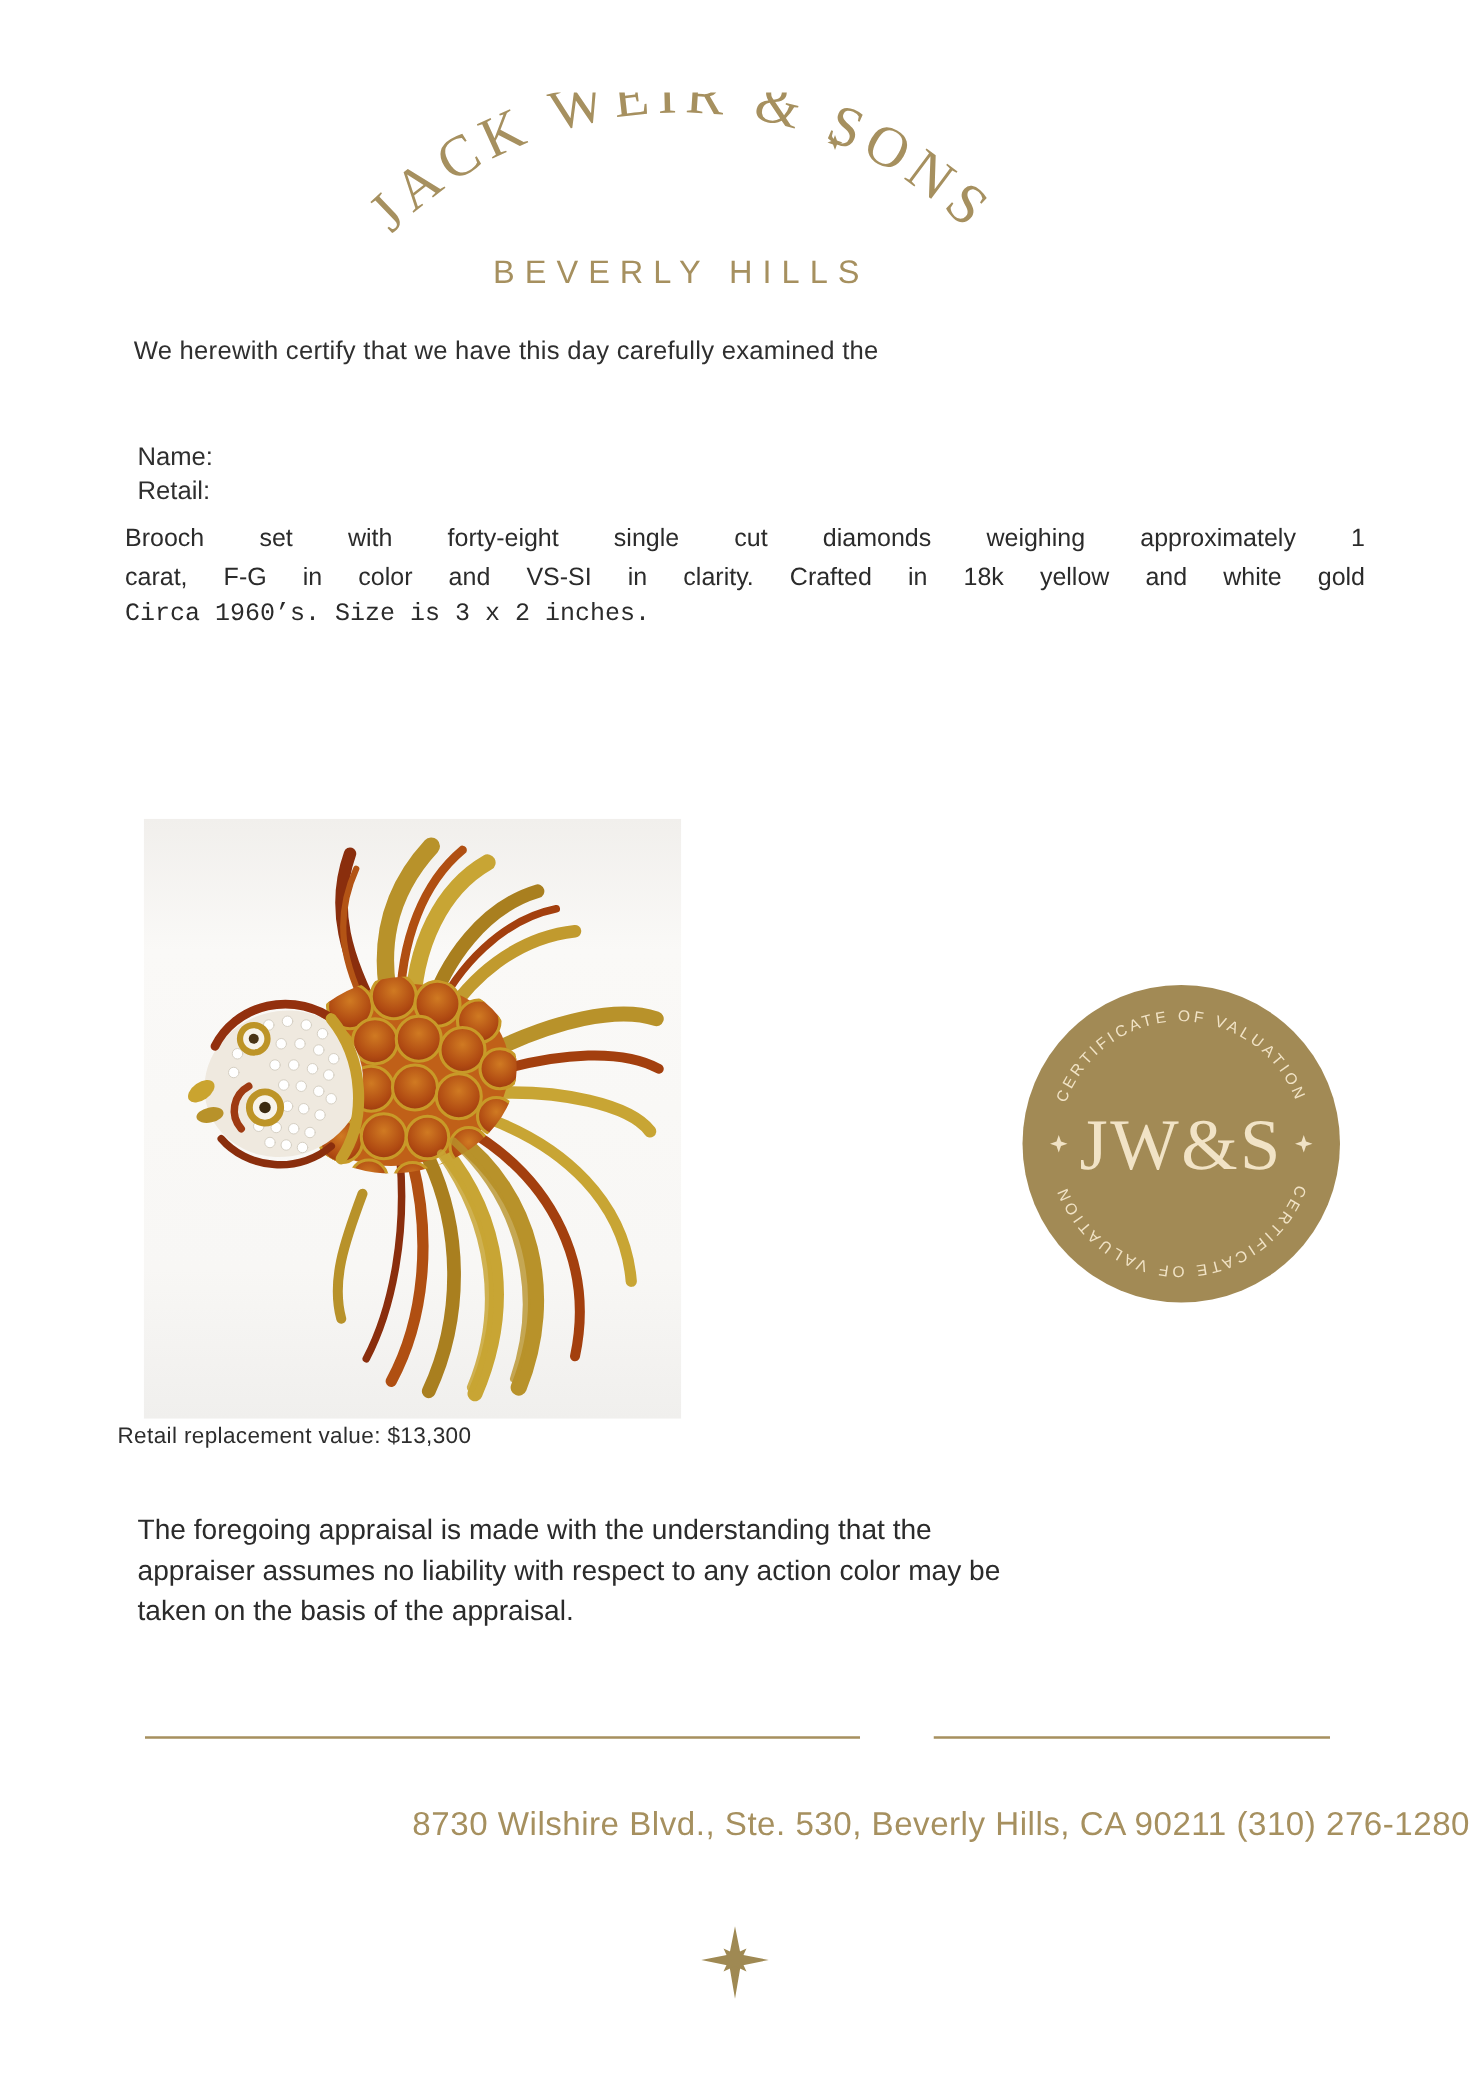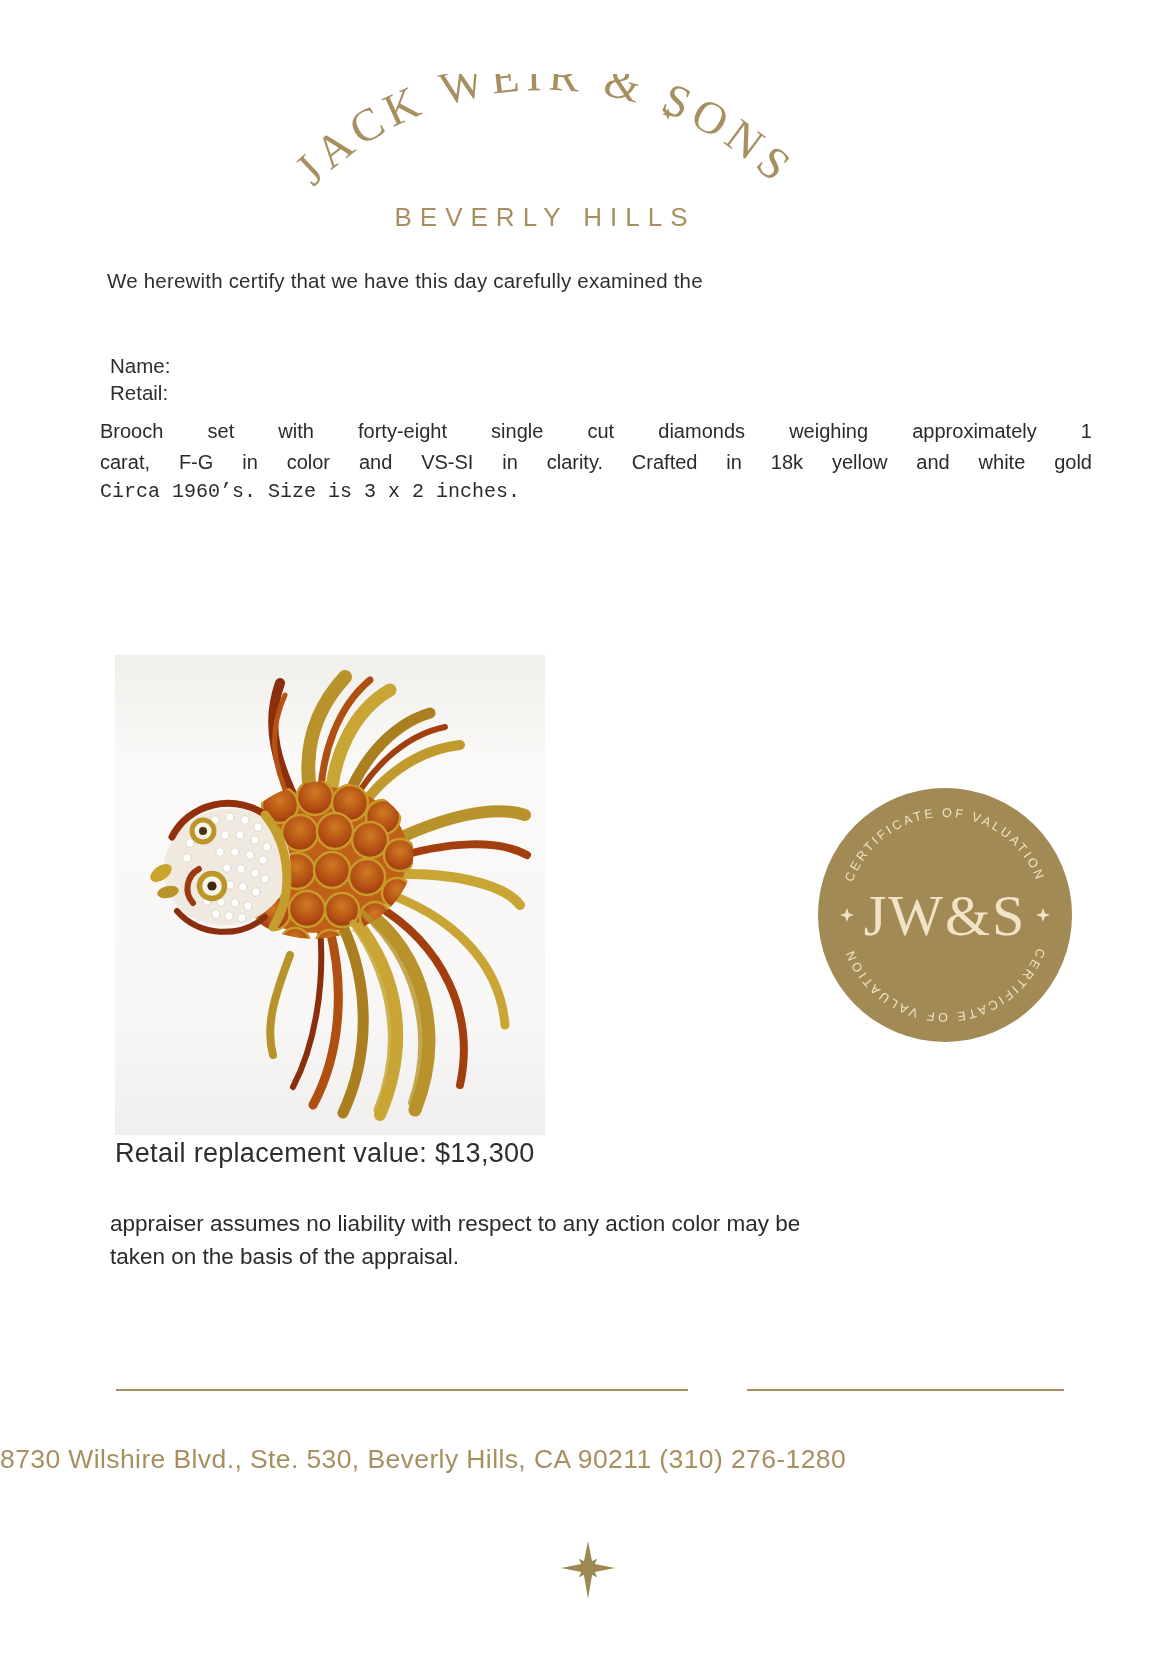--- a/index.html
+++ b/index.html
@@ -20,29 +20,29 @@
   .owner{left:110px;top:352px;font-size:20.5px;line-height:27px;color:#2f2f2f;}
   
   .description{left:100px;top:416px;width:992px;font-size:20px;line-height:30.5px;color:#2b2b2b;}
   .desc-line{text-align:justify;text-align-last:justify;white-space:nowrap;}
   .desc-line.last{text-align-last:left;font-family:Liberation Mono, monospace;}
   
   #photo-svg{left:115px;top:655px;width:430px;height:480px;}
   
   #seal-svg{left:815px;top:785px;width:260px;height:260px;}
   
-  .retail{left:115px;top:1138px;font-size:27px;letter-spacing:.3px;color:#2d2d2d;}
+  .retail{left:94px;top:1138px;font-size:18px;letter-spacing:.3px;color:#2d2d2d;}
   
   .disclaimer{left:110px;top:1208px;width:900px;font-size:22.5px;line-height:32.5px;color:#2b2b2b;}
   
   .sig-line{position:absolute;top:1389px;height:2px;background:#a6905f;}
   .sig-line.left{left:116px;width:572px;}
   .sig-line.right{left:747px;width:317px;}
   
-  .footer{left:0;top:1444px;width:1176px;text-align:left;font-size:26.5px;letter-spacing:.4px;color:#a6905f;}
+  .footer{left:0;top:1444px;width:1176px;text-align:right;font-size:26.5px;letter-spacing:.4px;color:#a6905f;}
   #star-svg{left:528px;top:1510px;width:120px;height:120px;}
   text{user-select:none;}
 </style>
 </head>
 <body>
 
 <div class="page">
 
   <svg id="logo-svg" class="abs" viewBox="0 0 620 168">
     <defs>
@@ -211,20 +211,21 @@
     <path fill="#f1e3c6" transform="translate(228,130)" d="M0,-7 L1.8,-1.8 L7,0 L1.8,1.8 L0,7 L-1.8,1.8 L-7,0 L-1.8,-1.8 Z"></path>
     <text x="130" y="150" text-anchor="middle" font-family="Liberation Serif, serif" font-size="58" letter-spacing="2" fill="#f1e3c6">JW&amp;S</text>
   </svg>
 
   <div class="abs retail">
     <span>Retail replacement value:</span>
     <span>$13,300</span>
   </div>
 
   <div class="abs disclaimer">
+    <div>The foregoing appraisal is made with the understanding that the</div>
     <div>appraiser assumes no liability with respect to any action color may be</div>
     <div>taken on the basis of the appraisal.</div>
   </div>
 
   <div class="sig-line left"></div>
   <div class="sig-line right"></div>
 
   <div class="abs footer">8730 Wilshire Blvd., Ste. 530, Beverly Hills, CA 90211 (310) 276-1280</div>
 
   <svg id="star-svg" class="abs" viewBox="0 0 120 120">

